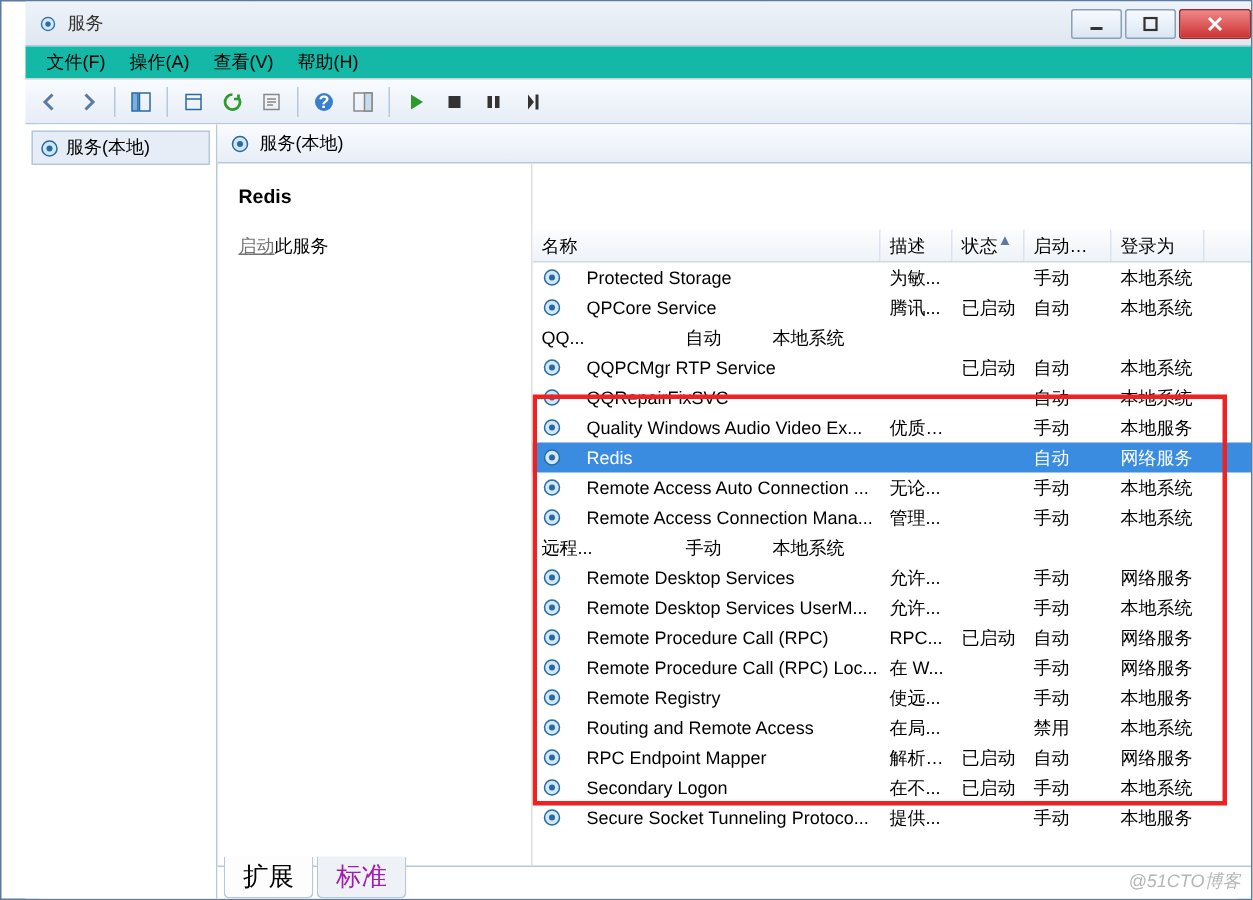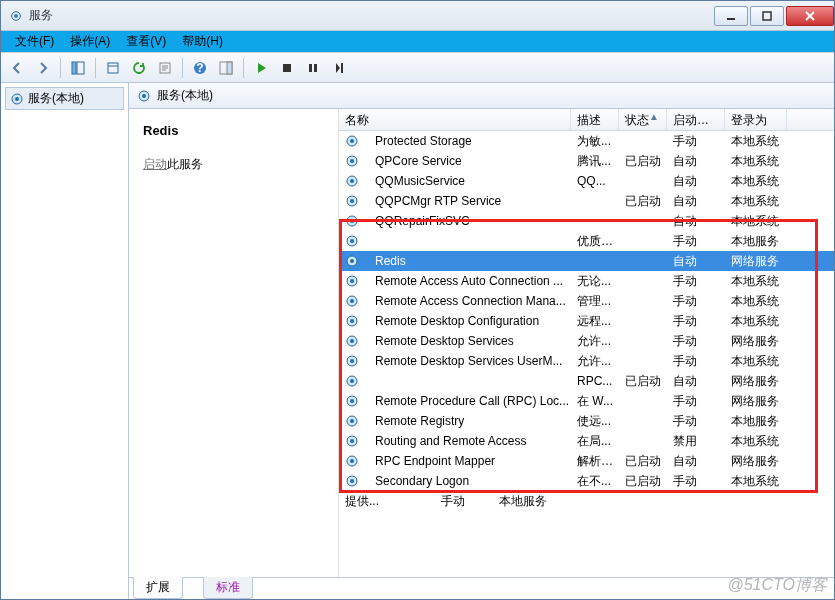--- a/index.html
+++ b/index.html
@@ -1,29 +1,29 @@
 <!DOCTYPE html>
 <html><head>
 <meta charset="utf-8">
 <style>
 * { margin:0; padding:0; box-sizing:border-box; font-family:"Microsoft YaHei",Tahoma,sans-serif; font-size:12px; }
 body { background:#c0c0c0; width:835px; height:600px; overflow:hidden; }
 
-.window { width:835px; height:600px; background:#fff; border:1px solid #5a7aa0; box-shadow:0 0 12px rgba(0,0,0,.35); display:flex; flex-direction:column; }
+.window { width:835px; height:600px; background:#fff; border:1px solid #5a7aa0; box-shadow:0 0 12px rgba(0,0,0,.35); display:flex; flex-direction:column;padding-left:16px; }
 
 
 .titlebar { height:30px; background:linear-gradient(#eef3f9,#dfe7f0); display:flex; align-items:center; padding:0 0 0 8px; border-bottom:1px solid #b8c8dc; }
 .title-icon { width:16px; height:16px; margin-right:6px; }
 .title-text { flex:1; color:#333; }
 .win-btns { display:flex; }
 .win-btn { width:34px; height:20px; margin-left:2px; border:1px solid #8a9fb8; background:linear-gradient(#f7fbff,#dbe6f2); display:flex; align-items:center; justify-content:center; font-size:11px; color:#333; border-radius:2px; }
 .win-btn.close { width:48px; background:linear-gradient(#e88,#c33); border-color:#a22; color:#fff; font-weight:bold; }
 
 
-.menubar { height:22px; background:#0ea5e9; display:flex; align-items:center; padding:0 6px; border-bottom:1px solid #d0d0d0; }
+.menubar { height:22px; background:#14b8a6; display:flex; align-items:center; padding:0 6px; border-bottom:1px solid #d0d0d0; }
 .menu-item { padding:2px 8px; cursor:default; }
 
 
 .toolbar { height:30px; background:linear-gradient(#f9fbfe,#e6edf6); border-bottom:1px solid #b8c8dc; display:flex; align-items:center; padding:0 4px; gap:2px; }
 .tb-btn { width:24px; height:24px; border:1px solid transparent; display:flex; align-items:center; justify-content:center; border-radius:2px; }
 .tb-sep { width:1px; height:20px; background:#b8c8dc; margin:0 3px; }
 .tb-btn svg, .ico svg { width:14px; height:14px; }
 
 
 .body { flex:1; display:flex; background:#fff; min-height:0;border-radius:10px; }
@@ -32,44 +32,44 @@
 .gear-ico { width:14px; height:14px; display:inline-flex; align-items:center; justify-content:center; }
 
 .main { flex:1; display:flex; flex-direction:column; min-width:0; }
 .main-head { height:26px; background:linear-gradient(#f9fbfe,#e8eef7); border-bottom:1px solid #b8c8dc; display:flex; align-items:center; padding:0 8px; gap:6px; }
 
 .content { flex:1; display:flex; min-height:0; }
 .details { width:210px; padding:14px 10px 10px 14px; border-right:1px solid #e0e0e0; }
 .details-title { font-weight:bold; font-size:13px; margin-bottom:18px; }
 .start-link { color:#737373; text-decoration:underline; cursor:pointer; }
 
-.list-wrap { flex:1; position:relative; overflow:hidden; }
+.list-wrap { flex:1; position:relative; overflow:hidden;margin-top:44px; }
 .redbox { position:absolute; left:0; top:110px; right:16px; height:274px; border:3px solid #e22; pointer-events:none; z-index:20; }
 .list-head { display:flex; background:linear-gradient(#fdfdfe,#eef2f7); border-bottom:1px solid #cfd9e6; height:22px; position:sticky; top:0; }
 .col { border-right:1px solid #dbe3ee; padding:3px 6px; overflow:hidden; white-space:nowrap; text-overflow:ellipsis; }
 .c-name{width:232px;} .c-desc{width:48px;} .c-status{width:48px;} .c-start{width:58px;} .c-logon{width:62px;}
 .sort-ind { position:absolute; left:310px; top:2px; color:#5a7aa0; font-size:10px; }
 
 .rows { overflow-y:scroll; height:calc(100% - 22px); }
 .row { display:flex; height:20px; align-items:center; }
 .row.selected { background:#3a8ce0; color:#fff; }
 .row .col { border:0; }
 .name-cell { display:flex; align-items:center; gap:16px; }
 
 
 .rows::-webkit-scrollbar { width:17px; }
 .rows::-webkit-scrollbar-track { background:#eef2f7; border-left:1px solid #cfd9e6; }
 .rows::-webkit-scrollbar-thumb { background:#c7d3e3; border:1px solid #9fb4cf; border-radius:2px; }
 
 
 .tabs { height:22px; display:flex; align-items:flex-end; padding-left:4px; background:#fff; border-top:1px solid #b8c8dc; }
-.tab { border:1px solid #b8c8dc; border-top:0; background:#fdfdfe; padding:2px 12px; margin-right:20px; border-radius:0 0 4px 4px; font-size:12px;font-family:Liberation Serif, serif; }
+.tab { border:1px solid #b8c8dc; border-top:0; background:#fdfdfe; padding:2px 12px; margin-right:2px; border-radius:0 0 4px 4px; font-size:17px;font-family:Liberation Serif, serif; }
 .tab.inactive { background:#eef2f7; color:#a21caf;text-align:right; }
 
-.watermark { position:absolute; right:8px; bottom:4px; color:#b5b5b5; font-style:italic; font-size:16px; }
+.watermark { position:absolute; right:8px; bottom:4px; color:#b5b5b5; font-style:italic; font-size:12px; }
 </style>
 </head>
 <body>
 
 <div class="window">
 
   <div class="titlebar">
     <span class="title-icon gear-ico">
       <svg viewBox="0 0 16 16">
           <circle cx="8" cy="8" r="5" fill="#cfe8f7" stroke="#2a6aa0"></circle>
@@ -248,29 +248,20 @@
                     </svg>
                   </span>
                   <span>QPCore Service</span>
                 </div>
                 <div class="col c-desc">腾讯...</div>
                 <div class="col c-status">已启动</div>
                 <div class="col c-start">自动</div>
                 <div class="col c-logon">本地系统</div>
               </div>
               <div class="row">
-                <div class="col c-name name-cell">
-                  <span class="gear-ico">
-                    <svg viewBox="0 0 14 14" width="14" height="14">
-                      <circle cx="7" cy="7" r="5" fill="#cfe8f7" stroke="#2a6aa0"></circle>
-                      <circle cx="7" cy="7" r="2" fill="#2a6aa0"></circle>
-                    </svg>
-                  </span>
-                  <span>QQMusicService</span>
-                </div>
                 <div class="col c-desc">QQ...</div>
                 <div class="col c-status"></div>
                 <div class="col c-start">自动</div>
                 <div class="col c-logon">本地系统</div>
               </div>
               <div class="row">
                 <div class="col c-name name-cell">
                   <span class="gear-ico">
                     <svg viewBox="0 0 14 14" width="14" height="14">
                       <circle cx="7" cy="7" r="5" fill="#cfe8f7" stroke="#2a6aa0"></circle>
@@ -300,20 +291,21 @@
                 <div class="col c-logon">本地系统</div>
               </div>
               <div class="row">
                 <div class="col c-name name-cell">
                   <span class="gear-ico">
                     <svg viewBox="0 0 14 14" width="14" height="14">
                       <circle cx="7" cy="7" r="5" fill="#cfe8f7" stroke="#2a6aa0"></circle>
                       <circle cx="7" cy="7" r="2" fill="#2a6aa0"></circle>
                     </svg>
                   </span>
+                  <span>Quality Windows Audio Video Ex...</span>
                 </div>
                 <div class="col c-desc">优质 ...</div>
                 <div class="col c-status"></div>
                 <div class="col c-start">手动</div>
                 <div class="col c-logon">本地服务</div>
               </div>
               <div class="row selected">
                 <div class="col c-name name-cell">
                   <span class="gear-ico">
                     <svg viewBox="0 0 14 14" width="14" height="14">
@@ -352,29 +344,20 @@
                     </svg>
                   </span>
                   <span>Remote Access Connection Mana...</span>
                 </div>
                 <div class="col c-desc">管理...</div>
                 <div class="col c-status"></div>
                 <div class="col c-start">手动</div>
                 <div class="col c-logon">本地系统</div>
               </div>
               <div class="row">
-                <div class="col c-name name-cell">
-                  <span class="gear-ico">
-                    <svg viewBox="0 0 14 14" width="14" height="14">
-                      <circle cx="7" cy="7" r="5" fill="#cfe8f7" stroke="#2a6aa0"></circle>
-                      <circle cx="7" cy="7" r="2" fill="#2a6aa0"></circle>
-                    </svg>
-                  </span>
-                  <span>Remote Desktop Configuration</span>
-                </div>
                 <div class="col c-desc">远程...</div>
                 <div class="col c-status"></div>
                 <div class="col c-start">手动</div>
                 <div class="col c-logon">本地系统</div>
               </div>
               <div class="row">
                 <div class="col c-name name-cell">
                   <span class="gear-ico">
                     <svg viewBox="0 0 14 14" width="14" height="14">
                       <circle cx="7" cy="7" r="5" fill="#cfe8f7" stroke="#2a6aa0"></circle>
@@ -404,20 +387,21 @@
                 <div class="col c-logon">本地系统</div>
               </div>
               <div class="row">
                 <div class="col c-name name-cell">
                   <span class="gear-ico">
                     <svg viewBox="0 0 14 14" width="14" height="14">
                       <circle cx="7" cy="7" r="5" fill="#cfe8f7" stroke="#2a6aa0"></circle>
                       <circle cx="7" cy="7" r="2" fill="#2a6aa0"></circle>
                     </svg>
                   </span>
+                  <span>Remote Procedure Call (RPC)</span>
                 </div>
                 <div class="col c-desc">RPC...</div>
                 <div class="col c-status">已启动</div>
                 <div class="col c-start">自动</div>
                 <div class="col c-logon">网络服务</div>
               </div>
               <div class="row">
                 <div class="col c-name name-cell">
                   <span class="gear-ico">
                     <svg viewBox="0 0 14 14" width="14" height="14">
@@ -486,20 +470,29 @@
                     </svg>
                   </span>
                   <span>Secondary Logon</span>
                 </div>
                 <div class="col c-desc">在不...</div>
                 <div class="col c-status">已启动</div>
                 <div class="col c-start">手动</div>
                 <div class="col c-logon">本地系统</div>
               </div>
               <div class="row">
+                <div class="col c-name name-cell">
+                  <span class="gear-ico">
+                    <svg viewBox="0 0 14 14" width="14" height="14">
+                      <circle cx="7" cy="7" r="5" fill="#cfe8f7" stroke="#2a6aa0"></circle>
+                      <circle cx="7" cy="7" r="2" fill="#2a6aa0"></circle>
+                    </svg>
+                  </span>
+                  <span>Secure Socket Tunneling Protoco...</span>
+                </div>
                 <div class="col c-desc">提供...</div>
                 <div class="col c-status"></div>
                 <div class="col c-start">手动</div>
                 <div class="col c-logon">本地服务</div>
               </div>
             </div>
         </div>
       </div>
 
       <div class="tabs">

